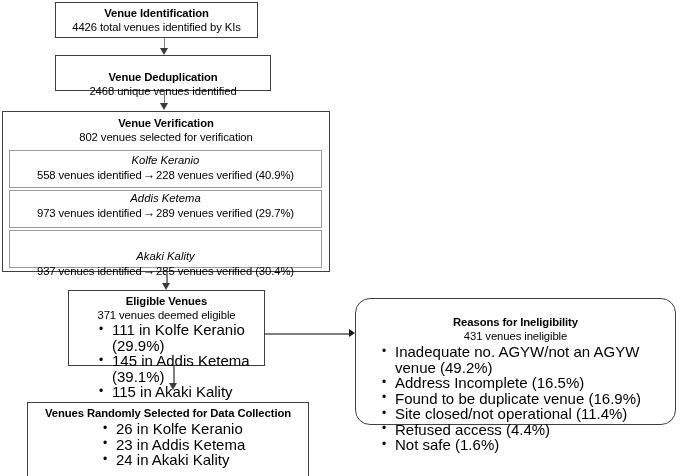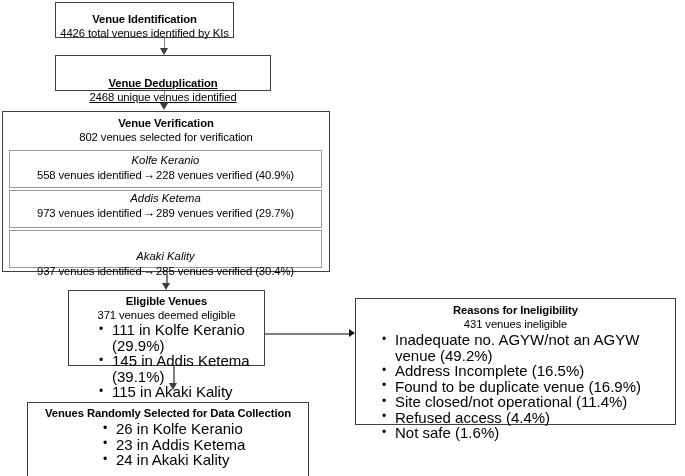--- a/index.html
+++ b/index.html
@@ -97,29 +97,29 @@
     font-weight: bold;
     font-size: 12.5px;
     padding: 0 1px;
   }
 </style>
 </head>
 <body>
 
 <div id="canvas">
 
-  <div class="box" style="left:55px; top:2px; width:179px; height:36px; padding-top:9px;">
+  <div class="box" style="left:55px; top:2px; width:203px; height:36px; padding-top:3px;">
     <div class="title">Venue Identification</div>
     <div class="sub">4426 total venues identified by KIs</div>
   </div>
 
   <div class="conn-v" style="left:163.5px; top:38px; height:12px;"></div>
   <div class="arrow-down" style="left:159.5px; top:48px;"></div>
 
-  <div class="box" style="left:55px; top:55px; width:216px; height:36px; padding-top:20px;text-decoration:underline;">
+  <div class="box" style="left:55px; top:55px; width:216px; height:36px; padding-top:14px;">
     <div class="title">Venue Deduplication</div>
     <div class="sub">2468 unique venues identified</div>
   </div>
 
   <div class="conn-v" style="left:163.5px; top:91px; height:14px;"></div>
   <div class="arrow-down" style="left:159.5px; top:103px;"></div>
 
   <div class="box" style="left:2px; top:111px; width:328px; height:161px; padding-top:4px;">
     <div class="title">Venue Verification</div>
     <div class="sub">802 venues selected for verification</div>
@@ -155,21 +155,21 @@
     <ul class="bullets" style="margin-left:28px;">
       <li>111 in Kolfe Keranio (29.9%)</li>
       <li>145 in Addis Ketema (39.1%)</li>
       <li>115 in Akaki Kality (31.0%)</li>
     </ul>
   </div>
 
   <div class="conn-h" style="left:265px; top:333px; width:84px;"></div>
   <div class="arrow-right" style="left:349px; top:329px;"></div>
 
-  <div class="box" style="left:355px; top:298px; width:321px; height:127px; padding-top:4px;">
+  <div class="box" style="left:355px; top:298px; width:321px; height:127px; padding-top:16px;border-radius:15px;">
     <div class="title">Reasons for Ineligibility</div>
     <div class="sub">431 venues ineligible</div>
     <ul class="bullets" style="margin-left:24px; margin-top:1px;">
       <li>Inadequate no. AGYW/not an AGYW venue (49.2%)</li>
       <li>Address Incomplete (16.5%)</li>
       <li>Found to be duplicate venue (16.9%)</li>
       <li>Site closed/not operational (11.4%)</li>
       <li>Refused access (4.4%)</li>
       <li>Not safe (1.6%)</li>
     </ul>

